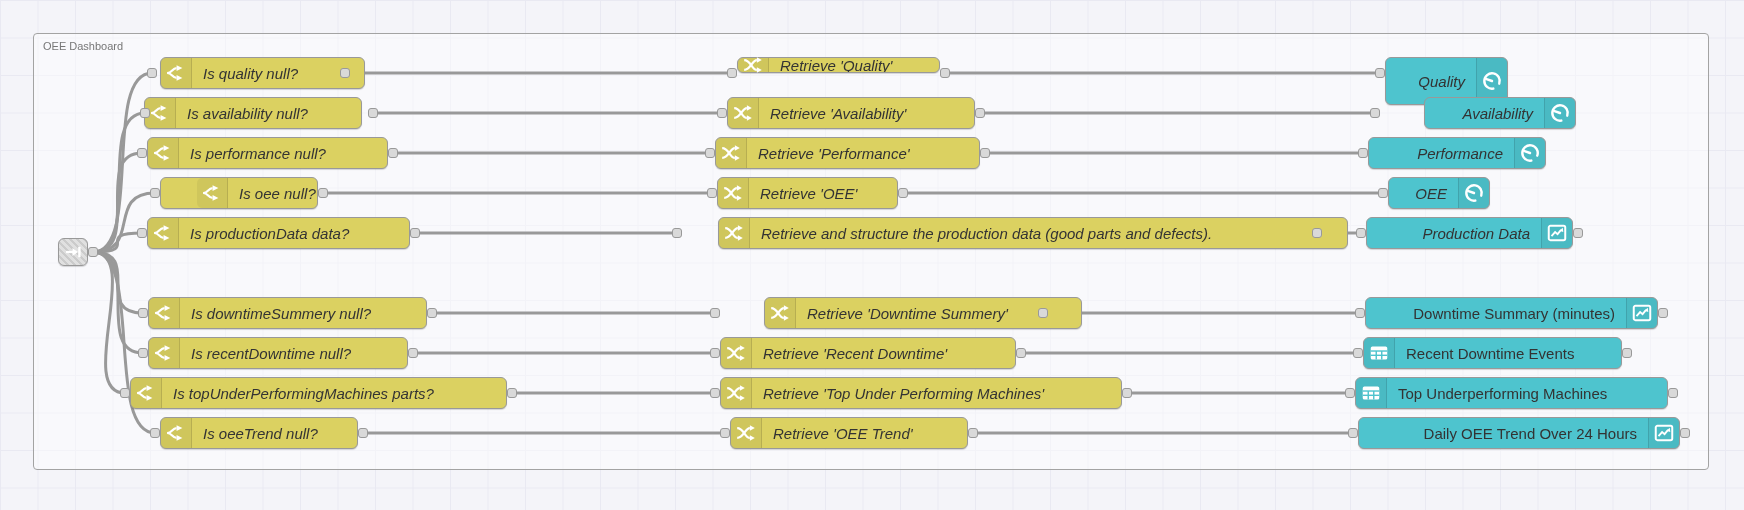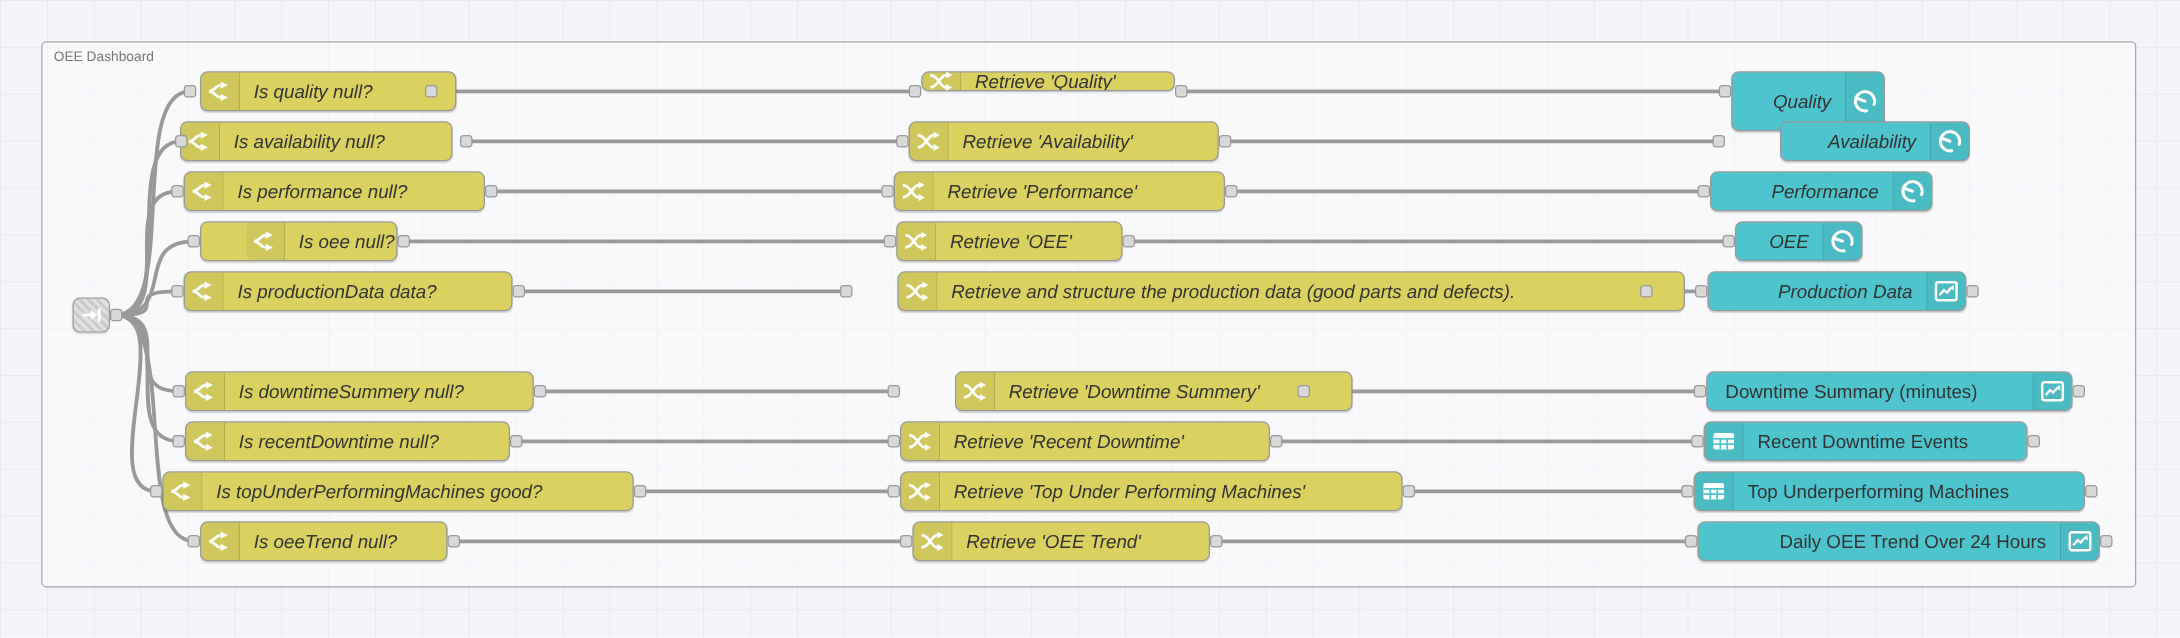--- a/index.html
+++ b/index.html
@@ -206,21 +206,21 @@
         <span class="iconbox left">
           <svg width="22" height="22" viewBox="0 0 20 20">
             <g stroke="#fff" stroke-width="2" fill="none">
               <path d="M2,10 C6.5,10 6.5,5.5 10.5,5.5"></path>
               <path d="M2,10 C6.5,10 6.5,14.5 10.5,14.5"></path>
             </g>
             <polygon points="10.5,2.9 15.8,5.5 10.5,8.1" fill="#fff"></polygon>
             <polygon points="10.5,11.9 15.8,14.5 10.5,17.1" fill="#fff"></polygon>
           </svg>
         </span>
-        <span class="lbl italic">Is topUnderPerformingMachines good?</span>
+        <span class="lbl italic">Is topUnderPerformingMachines parts?</span>
       </div>
       <div class="port" style="left: 120px; top: 388px;"></div>
       <div class="port" style="left: 507px; top: 388px;"></div>
       <div class="node fn" style="left: 160px; top: 417px; width: 198px; height: 32px;">
         <span class="iconbox left">
           <svg width="22" height="22" viewBox="0 0 20 20">
             <g stroke="#fff" stroke-width="2" fill="none">
               <path d="M2,10 C6.5,10 6.5,5.5 10.5,5.5"></path>
               <path d="M2,10 C6.5,10 6.5,14.5 10.5,14.5"></path>
             </g>
@@ -412,21 +412,21 @@
         <span class="iconbox right">
           <svg width="22" height="22" viewBox="0 0 20 20">
             <rect x="2.5" y="3.5" width="15" height="13" rx="1.5" fill="none" stroke="#fff" stroke-width="1.8"></rect>
             <path d="M5,12.8 L8.3,9.2 L10.5,11 L13.7,7.2" fill="none" stroke="#fff" stroke-width="1.7"></path>
             <polygon points="15.3,5.2 15.7,9.2 12.2,7.9" fill="#fff"></polygon>
           </svg>
         </span>
       </div>
       <div class="port" style="left: 1356px; top: 228px;"></div>
       <div class="port" style="left: 1573px; top: 228px;"></div>
-      <div class="node ui" style="left: 1365px; top: 297px; width: 293px; height: 32px; gap: 33px;">
+      <div class="node ui" style="left: 1365px; top: 297px; width: 293px; height: 32px;">
         <span class="lbl right">Downtime Summary (minutes)</span>
         <span class="iconbox right">
           <svg width="22" height="22" viewBox="0 0 20 20">
             <rect x="2.5" y="3.5" width="15" height="13" rx="1.5" fill="none" stroke="#fff" stroke-width="1.8"></rect>
             <path d="M5,12.8 L8.3,9.2 L10.5,11 L13.7,7.2" fill="none" stroke="#fff" stroke-width="1.7"></path>
             <polygon points="15.3,5.2 15.7,9.2 12.2,7.9" fill="#fff"></polygon>
           </svg>
         </span>
       </div>
       <div class="port" style="left: 1355px; top: 308px;"></div>

